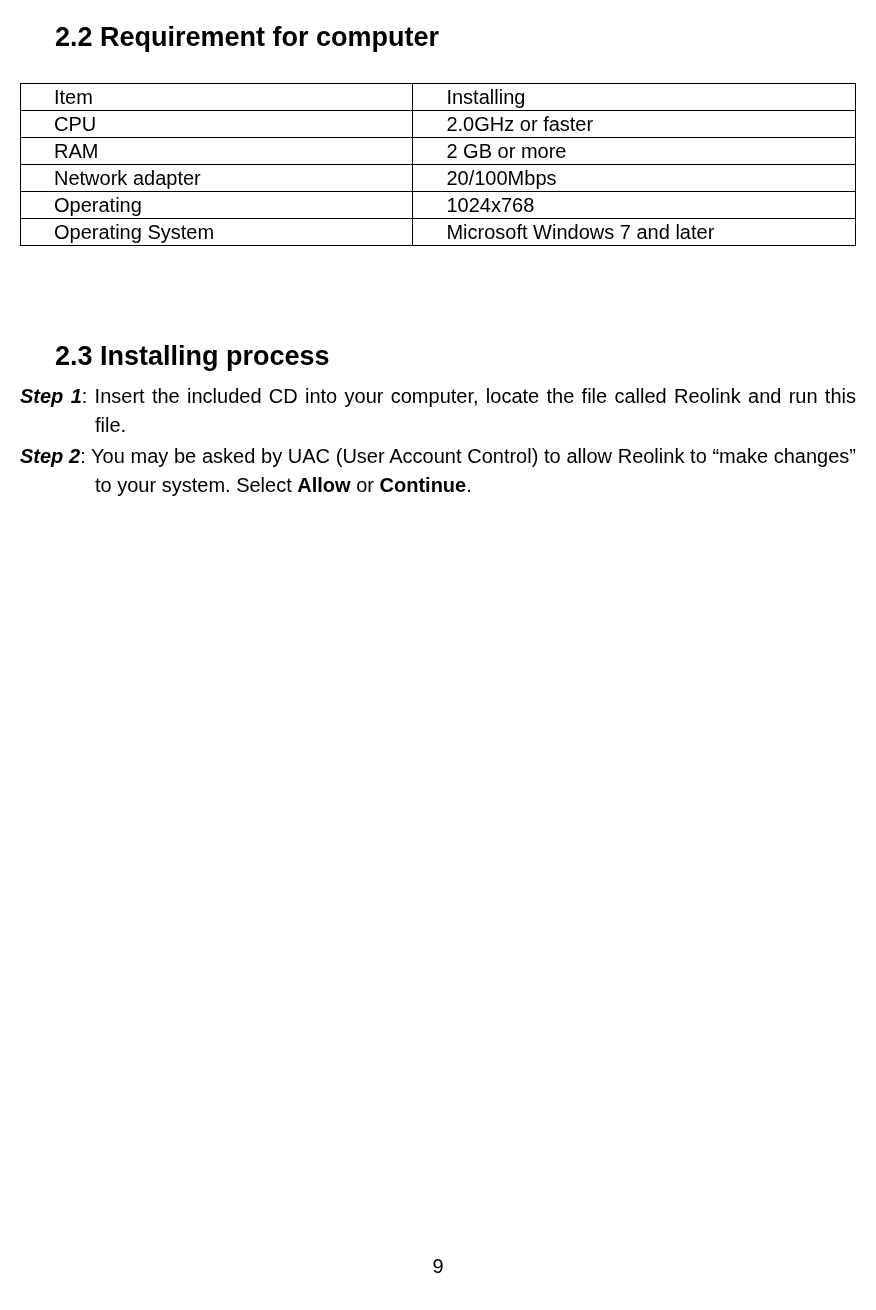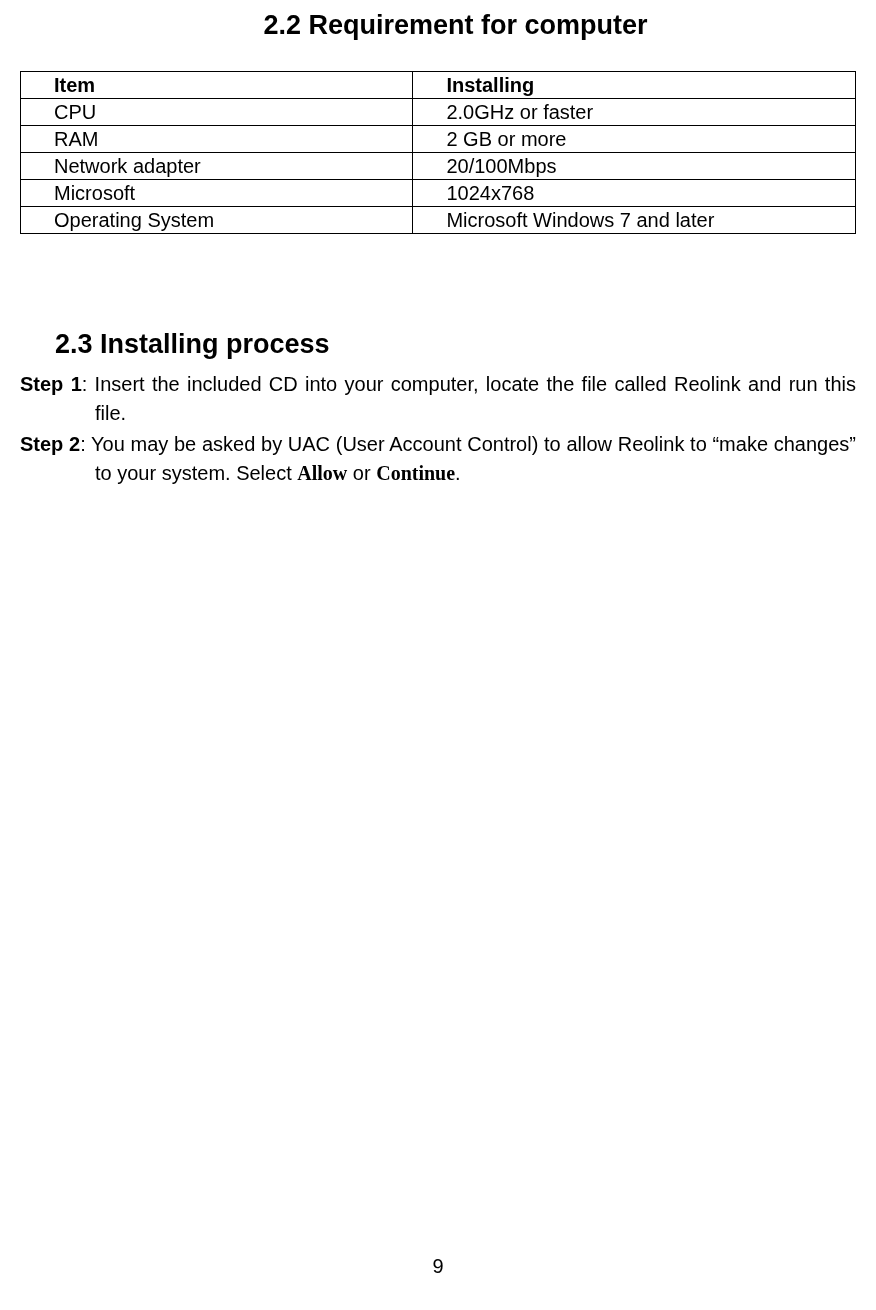--- a/index.html
+++ b/index.html
@@ -9,23 +9,22 @@
       font-family: Arial, Helvetica, sans-serif;
       background: #fff;
       color: #000;
       position: relative;
       padding: 10px 20px 0 20px;
     }
     .heading-22 {
       font-size: 27px;
       font-weight: bold;
       margin-left: 35px;
-      margin-top: 0;
+      margin-top: 12px;
       margin-bottom: 30px;
-      text-align: center;
     }
     .heading-23 {
       font-size: 27px;
       font-weight: bold;
       margin-left: 35px;
       margin-top: 95px;
       margin-bottom: 10px;
     }
     table.req {
       width: 100%;
@@ -37,35 +36,35 @@
     table.req td {
       border: 1px solid #000;
       padding: 1px 0 1px 33px;
       height: 27px;
       vertical-align: middle;
     }
     table.req td:first-child {
       width: 47%;
     }
     table.req tr.header td {
-      font-weight: bold;
+      font-weight: normal;
     }
     .steps {
       margin-top: 8px;
       font-size: 20px;
       line-height: 1.45;
       text-align: justify;
     }
     .step {
       padding-left: 75px;
       text-indent: -75px;
       margin-top: 2px;
     }
-    .step .step-label { font-weight: bold; }
-    .step .bold { font-weight: bold; font-family: Liberation Serif, serif; }
+    .step .step-label { font-weight: bold; font-style: italic; }
+    .step .bold { font-weight: bold; }
     .page-number {
       position: absolute;
       bottom: 32px;
       left: 0;
       width: 876px;
       text-align: center;
       font-size: 20px;
     }
   </style>
 </head>
@@ -85,21 +84,21 @@
   </tr>
   <tr>
     <td>RAM</td>
     <td>2 GB or more</td>
   </tr>
   <tr>
     <td>Network adapter</td>
     <td>20/100Mbps</td>
   </tr>
   <tr>
-    <td>Microsoft</td>
+    <td>Operating</td>
     <td>1024x768</td>
   </tr>
   <tr>
     <td>Operating System</td>
     <td>Microsoft Windows 7 and later</td>
   </tr>
 </tbody>
   </table>
 
 <h2 class="heading-23">2.3 Installing process</h2>

